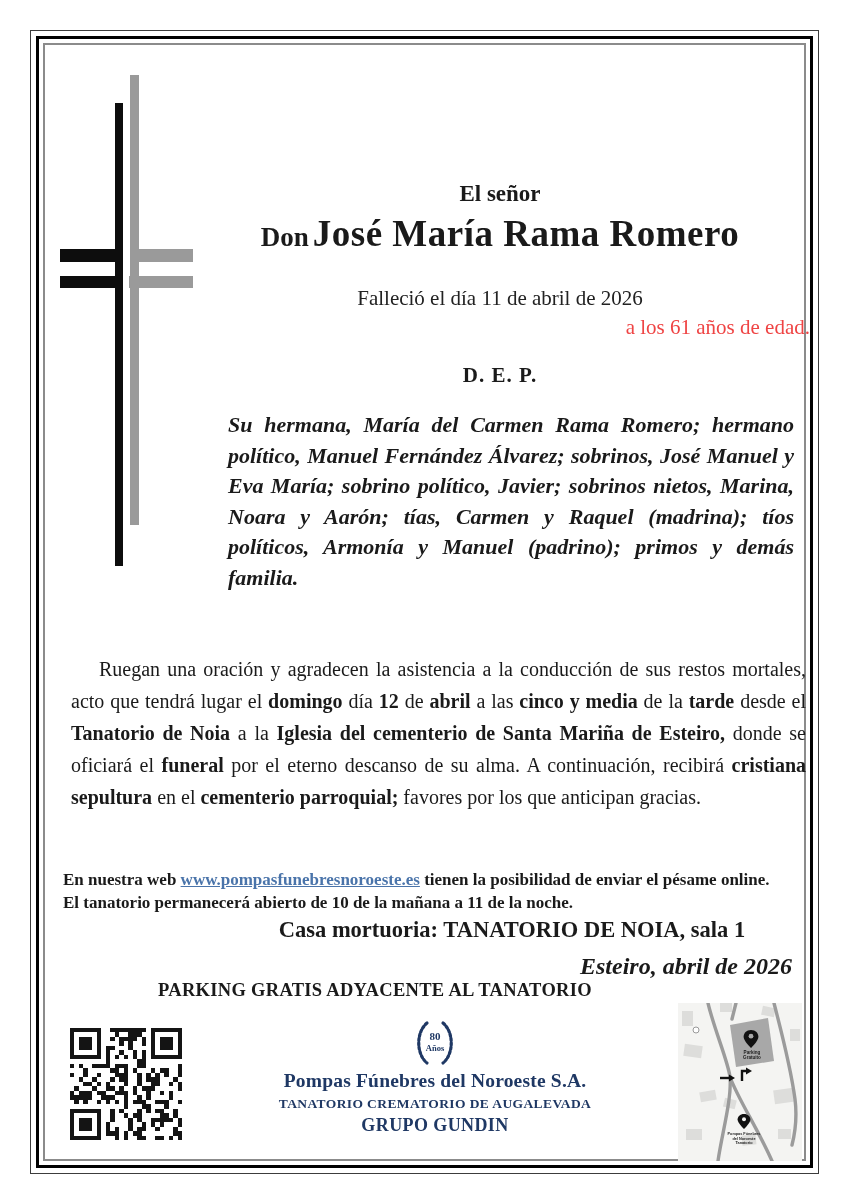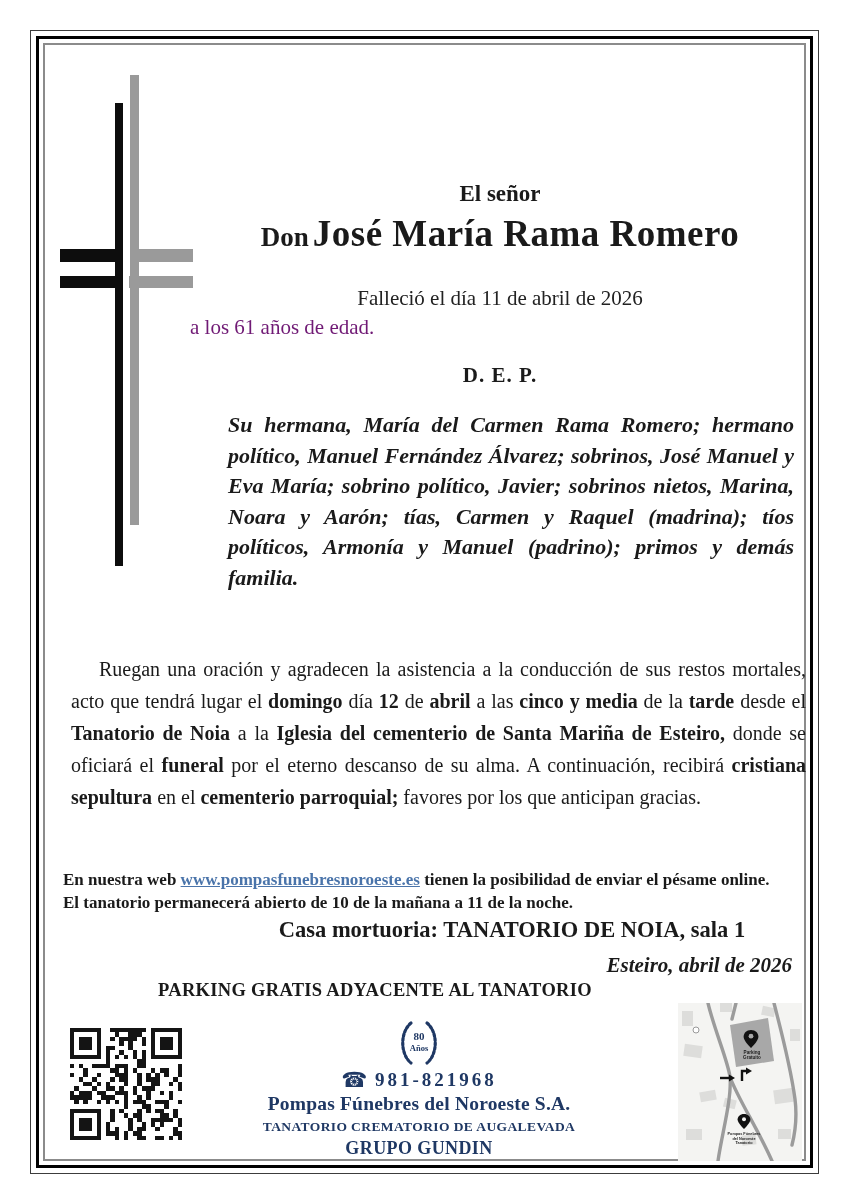--- a/index.html
+++ b/index.html
@@ -14,39 +14,39 @@
   .cross-bar{position:absolute;}
   .cb-black{background:#0d0d0d;}
   .cb-gray{background:#9a9a9a;}
 
   
   .salutation{top:181px;left:195px;width:610px;text-align:center;font-size:23px;font-weight:bold;}
   .name-line{top:212px;left:185px;width:630px;text-align:center;font-weight:bold;}
   .honorific{font-size:27px;}
   .deceased-name{font-size:37px;letter-spacing:.5px;}
   .death1{top:286px;left:190px;width:620px;text-align:center;font-size:21px;color:#222;}
-  .death2{top:315px;left:190px;width:620px;text-align:left;font-size:21px;color:#701a75;}
+  .death2{top:315px;left:190px;width:620px;text-align:right;font-size:21px;color:#ef4444;}
   .rip{top:363px;left:190px;width:620px;text-align:center;font-size:21px;font-weight:bold;letter-spacing:1px;}
 
   .family{top:410px;left:228px;width:566px;font-size:22px;font-weight:bold;font-style:italic;line-height:30.6px;text-align:justify;}
   .main-para{top:641px;left:59px;width:735px;font-size:20px;line-height:32px;text-align:justify;text-indent:28px;margin:12px;}
   .main-para b{font-weight:bold;}
 
   .web-line{left:59px;width:736px;font-size:17px;font-weight:bold;margin:4px;}
   .web1{top:866px;}
   .web2{top:889px;}
   .web-link{color:#4a74aa;text-decoration:underline;font-weight:bold;cursor:pointer;}
 
   .mortuary{top:917px;left:222px;width:580px;text-align:center;font-size:22.5px;font-weight:bold;margin:0;}
-  .dateline{top:953px;left:60px;width:732px;text-align:right;font-size:21px;font-weight:bold;font-style:italic;margin:0;}
+  .dateline{top:953px;left:60px;width:732px;text-align:right;font-size:24px;font-weight:bold;font-style:italic;margin:0;}
   .parking{top:980px;left:60px;width:630px;text-align:center;font-size:18.5px;font-weight:bold;letter-spacing:.3px;margin:0;}
 
   .qr-box{left:70px;top:1028px;width:112px;height:112px;}
 
-  .footer-center{left:209px;top:1018px;width:420px;text-align:center;color:#1f3864;}
+  .footer-center{left:225px;top:1018px;width:420px;text-align:center;color:#1f3864;}
   .badge{display:block;margin:0 auto 1px auto;}
   .phone-line{font-size:19px;font-weight:bold;letter-spacing:3px;line-height:22px;white-space:nowrap;}
   .phone-icon{font-family:"DejaVu Sans",sans-serif;font-size:21px;letter-spacing:0;vertical-align:-1px;}
   .company{font-size:19.5px;font-weight:bold;margin-top:2px;letter-spacing:.2px;}
   .facility{font-size:13.5px;font-weight:bold;margin-top:4px;letter-spacing:.4px;}
   .group{font-size:18px;font-weight:bold;margin-top:3px;letter-spacing:.4px;}
 
   .map-box{left:678px;top:1003px;width:124px;height:158px;z-index:5;}
 </style>
 </head>
@@ -295,21 +295,20 @@
     <rect x="24" y="24" width="1" height="1" fill="#141414"></rect>
   </svg>
 
 <div class="abs footer-center">
   <svg class="badge" width="46" height="50" viewBox="0 0 46 50">
     <path d="M15,5 C4,14 4,36 15,45" fill="none" stroke="#1f3864" stroke-width="3.2" stroke-dasharray="2.4 2" stroke-linecap="round"></path>
     <path d="M31,5 C42,14 42,36 31,45" fill="none" stroke="#1f3864" stroke-width="3.2" stroke-dasharray="2.4 2" stroke-linecap="round"></path>
     <text x="23" y="22" text-anchor="middle" font-size="11" font-weight="bold" fill="#1f3864" font-family="Liberation Serif, serif">80</text>
     <text x="23" y="33" text-anchor="middle" font-size="8.5" font-weight="bold" fill="#1f3864" font-family="Liberation Serif, serif">Años</text>
   </svg>
-  <div class="phone-line"><span class="phone-icon">☎</span> <span>981-821968</span></div>
   <div class="company">Pompas Fúnebres del Noroeste S.A.</div>
   <div class="facility">TANATORIO CREMATORIO DE AUGALEVADA</div>
   <div class="group">GRUPO GUNDIN</div>
 </div>
 
 <svg class="abs map-box" viewBox="0 0 124 158">
   <rect x="0" y="0" width="124" height="158" fill="#f4f4f2"></rect>
 
   <g fill="#dddddb">
     <rect x="4" y="8" width="11" height="15"></rect>

